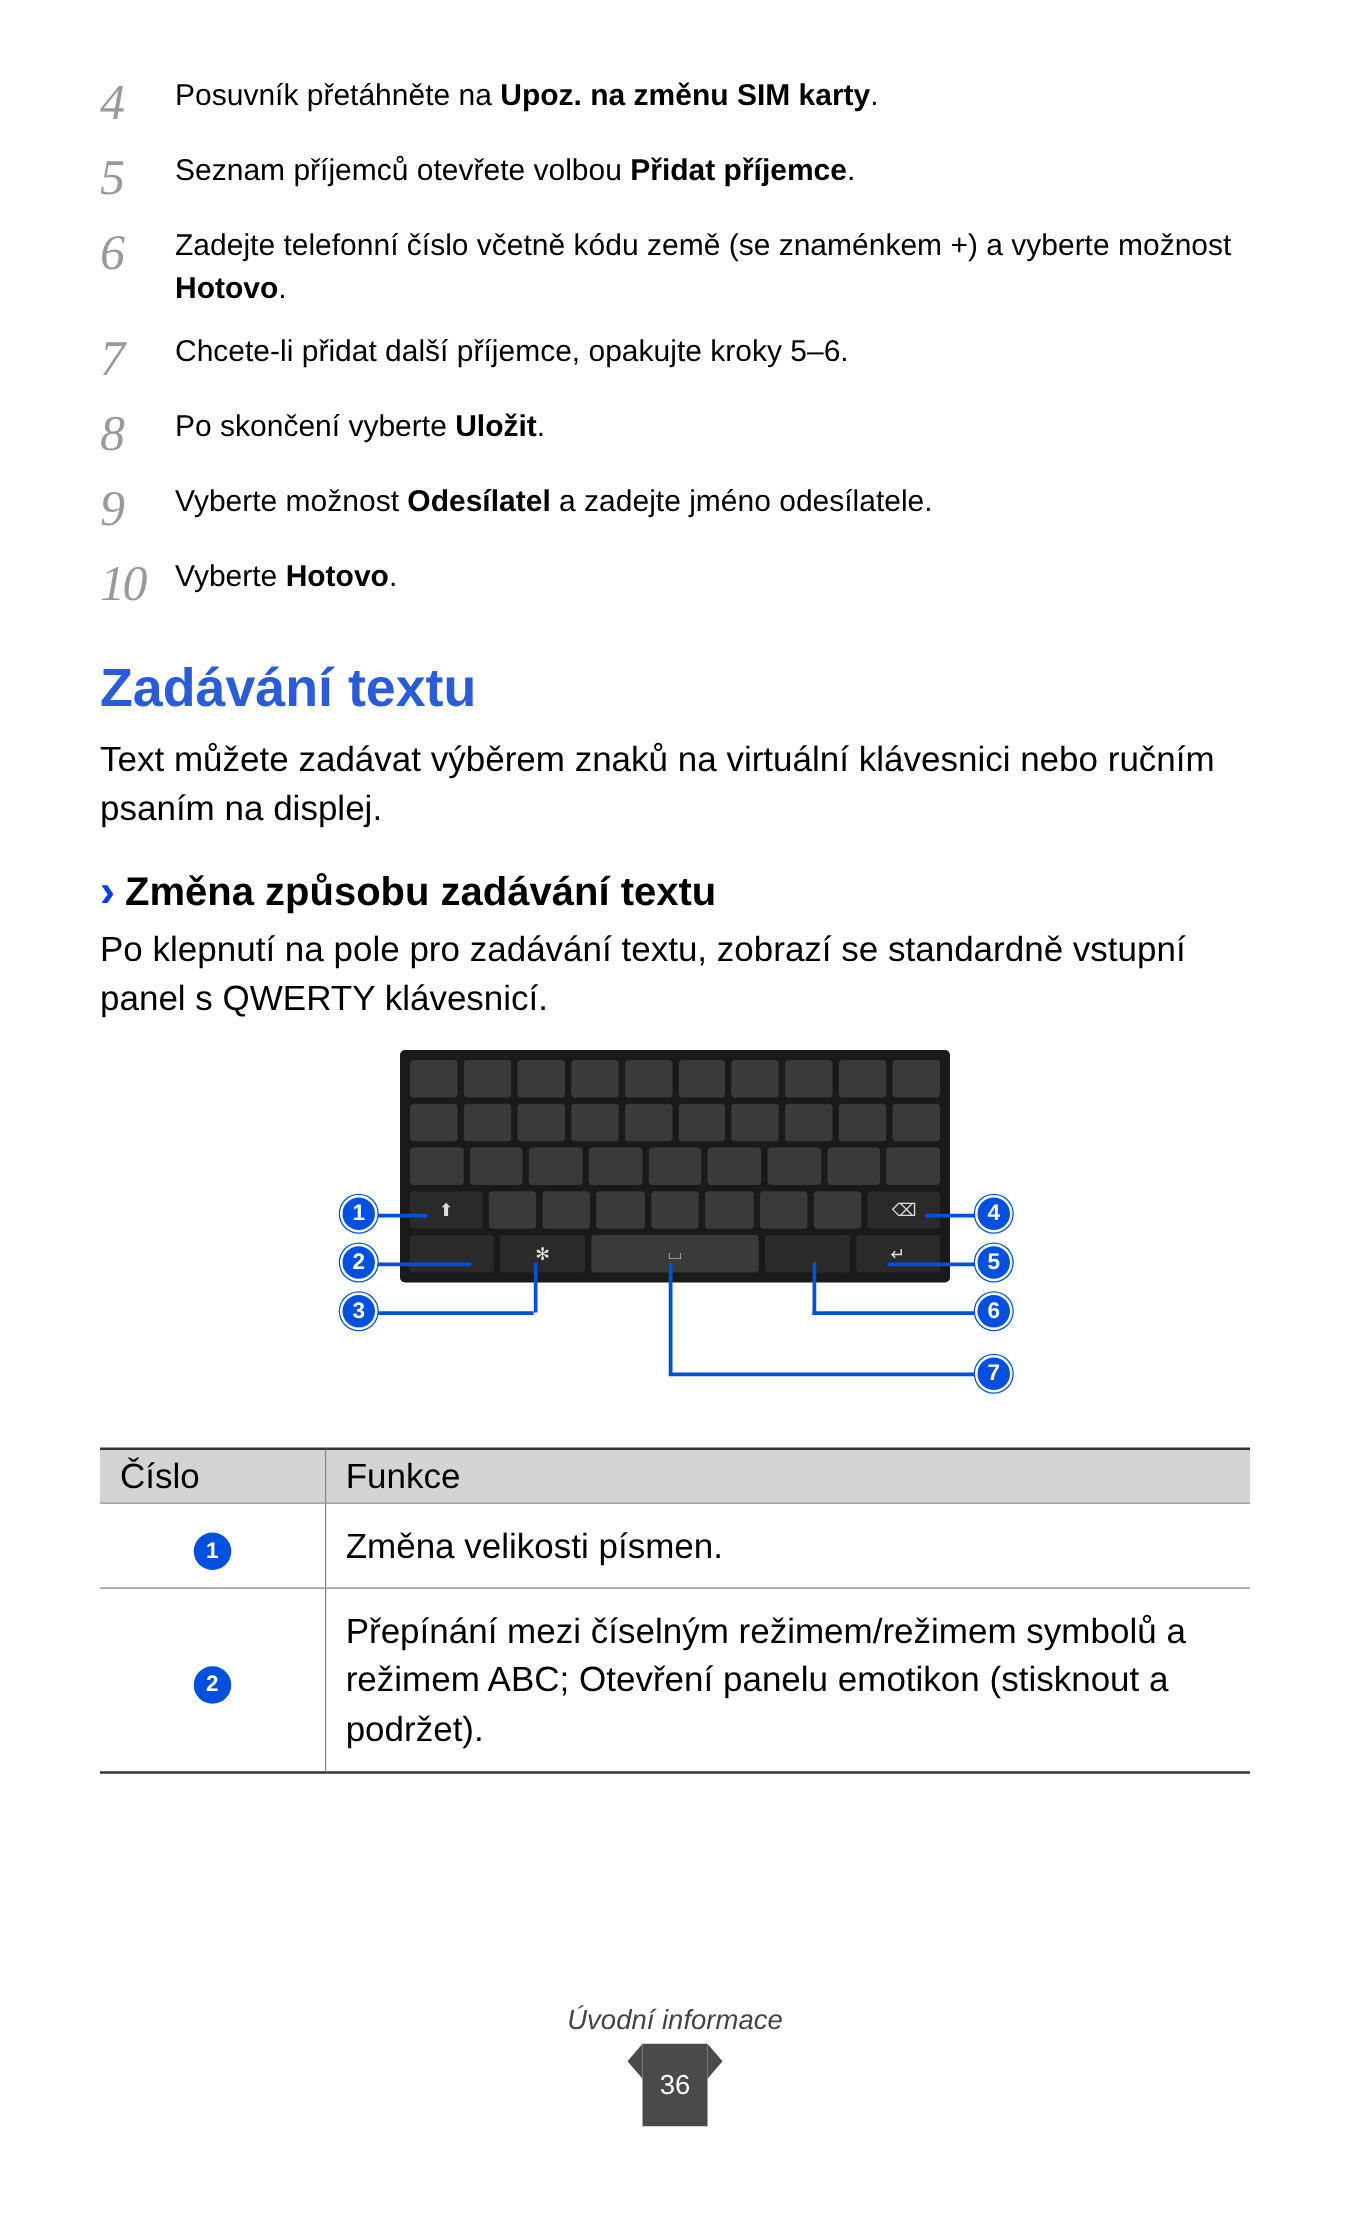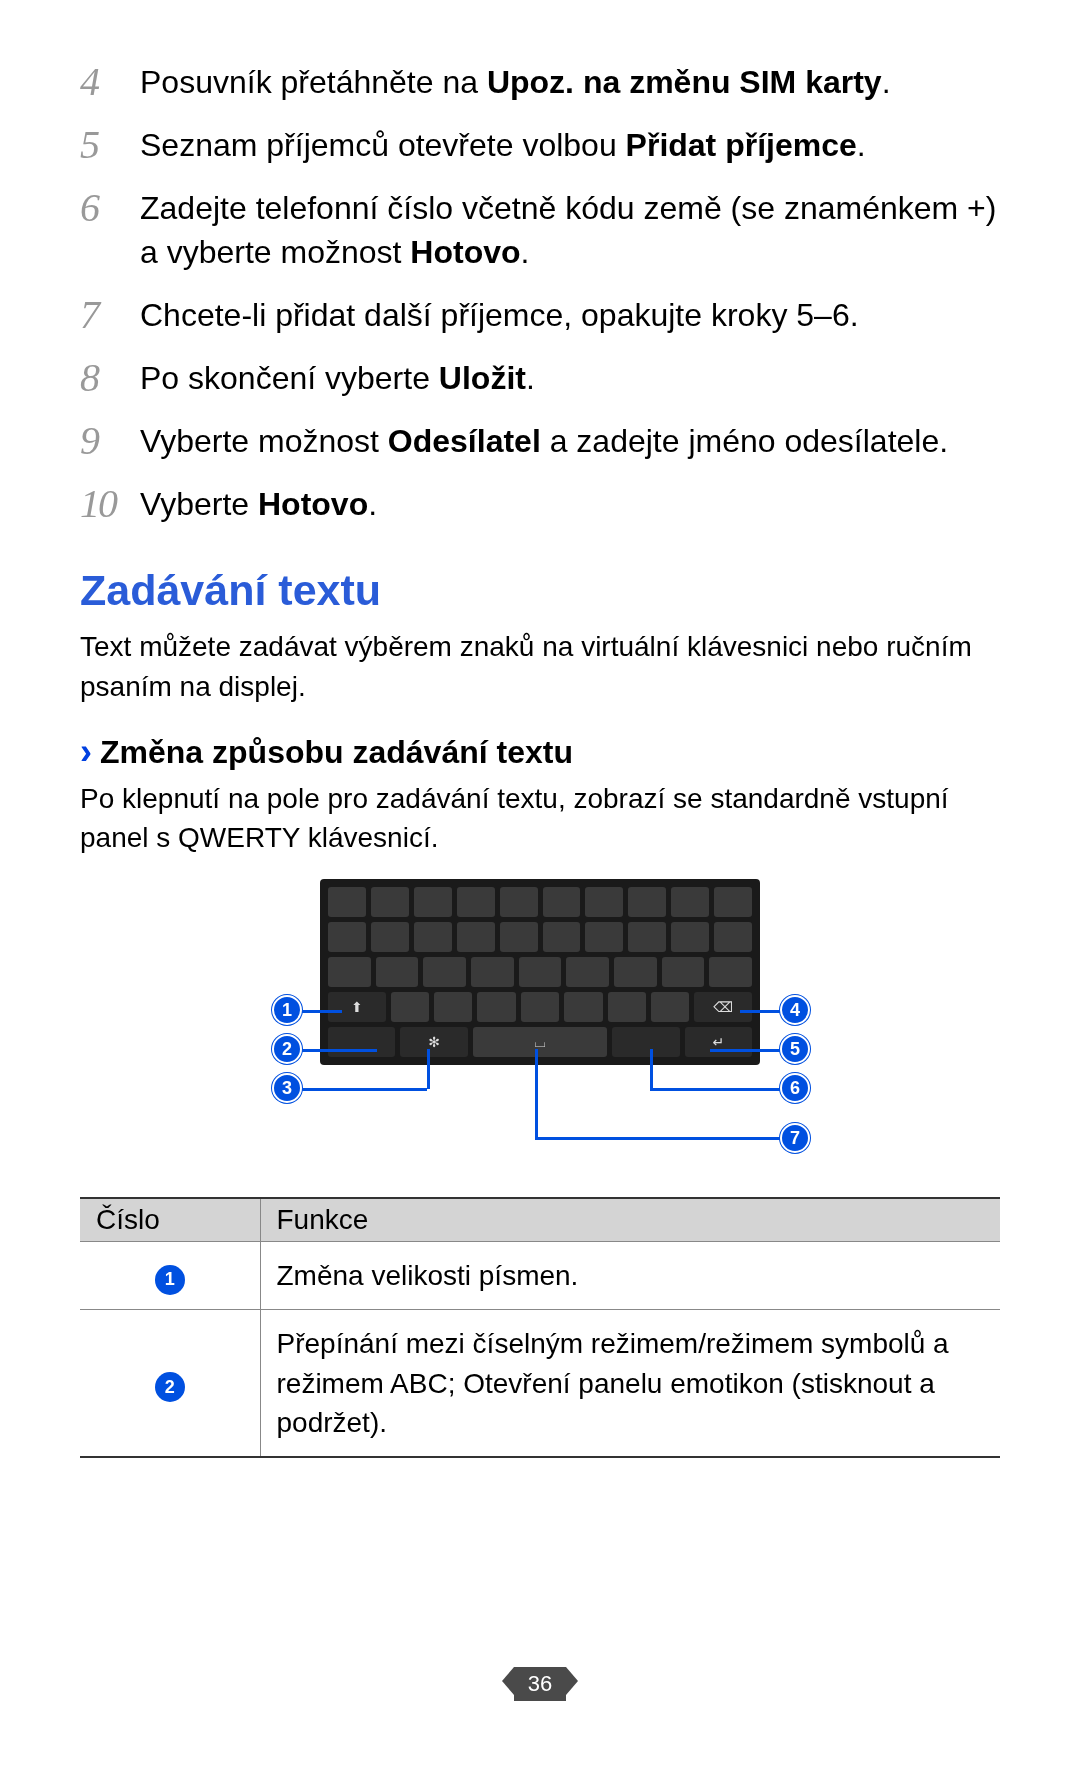--- a/index.html
+++ b/index.html
@@ -26,21 +26,21 @@
     font-size: 40px;
     color: #999;
     width: 60px;
     flex-shrink: 0;
     text-align: left;
     line-height: 1;
     padding-top: 2px;
   }
   .step-num.wide { letter-spacing: -2px; }
   .step-text {
-    font-size: 32px;
+    font-size: 24px;
     line-height: 1.4;
     flex: 1;
   }
   .bold { font-weight: bold; }
 
   h2.section-title {
     color: #2a5cd8;
     font-size: 43px;
     font-weight: bold;
     margin-top: 40px;
@@ -191,21 +191,21 @@
     font-style: italic;
     font-size: 22px;
     color: #444;
     margin-bottom: 6px;
   }
   .page-num {
     display: inline-block;
     background: #4a4a4a;
     color: #fff;
     font-size: 22px;
-    padding: 4px 14px;
+    padding: 20px 14px;
     position: relative;
   }
   .page-num::before, .page-num::after {
     content: "";
     position: absolute;
     top: 0;
     width: 0; height: 0;
     border-top: 14px solid transparent;
     border-bottom: 14px solid transparent;
   }
@@ -350,14 +350,15 @@
       <tr>
         <td><span class="num-badge">2</span></td>
         <td>Přepínání mezi číselným režimem/režimem symbolů a režimem ABC; Otevření panelu emotikon (stisknout a podržet).</td>
       </tr>
     </tbody>
   </table>
 
 </div>
 
 <div class="footer">
+  <div class="footer-text">Úvodní informace</div>
   <span class="page-num">36</span>
 </div>
 
 </body></html>

